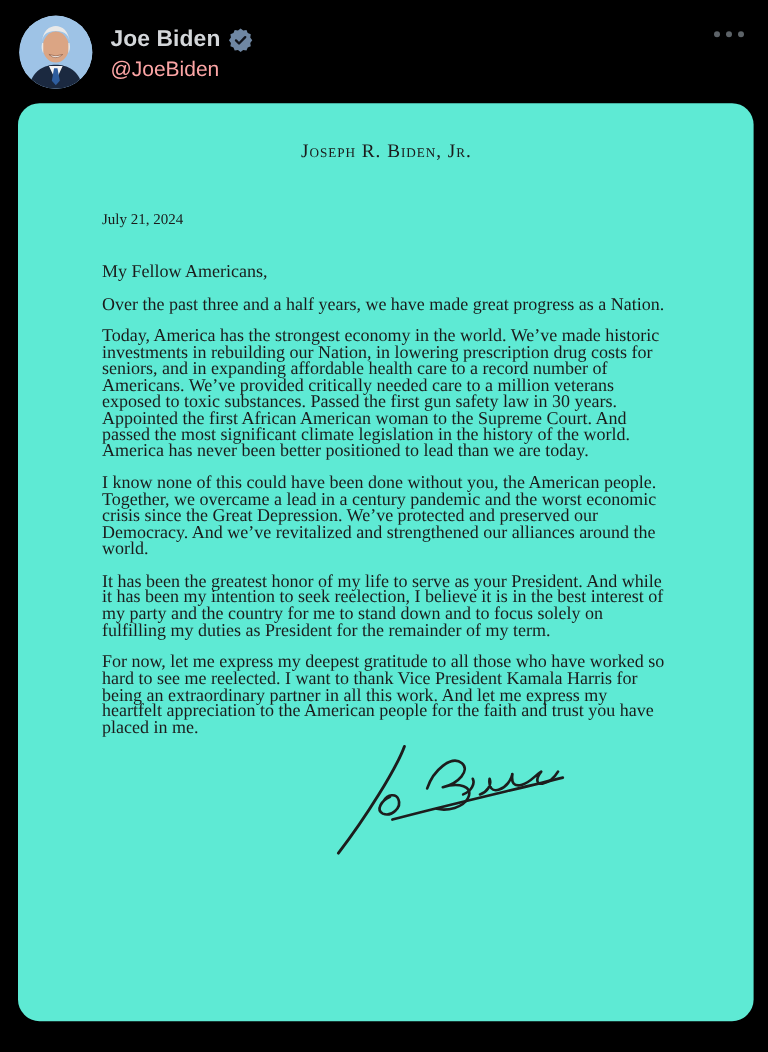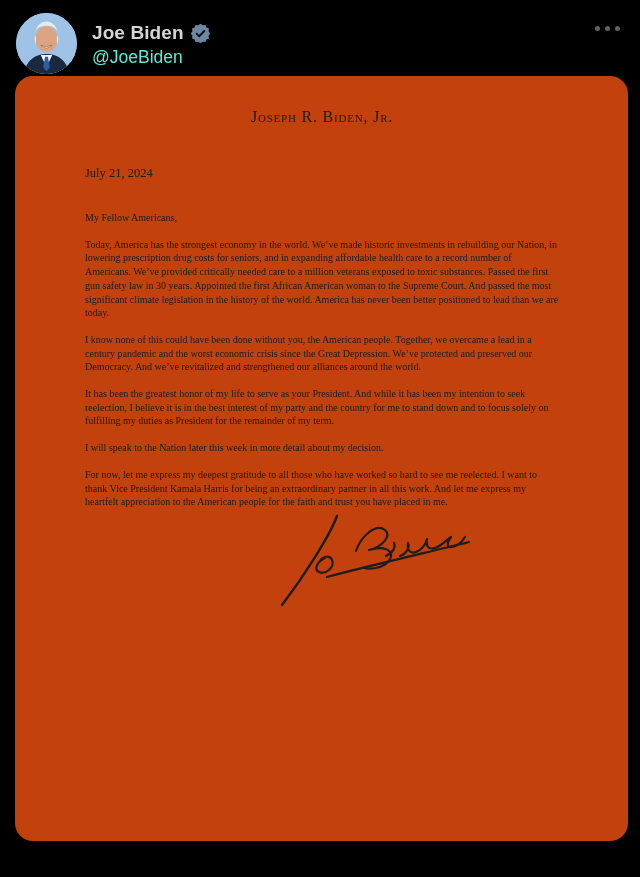--- a/index.html
+++ b/index.html
@@ -43,21 +43,21 @@
     cursor: pointer;
   }
   .author-name {
     color: #d3d6d9;
     font-size: 19px;
     font-weight: 700;
     letter-spacing: 0.1px;
   }
   .verified-badge { width: 21px; height: 21px; display: inline-flex; margin-top: 1px; }
   .author-handle {
-    color: #5eead4;
+    color: #fca5a5;
     font-size: 17.5px;
     font-weight: 400;
     margin-top: 3px;
   }
   .more-button {
     position: absolute;
     right: 14px; top: 20px;
     display: flex;
     gap: 5px;
     padding: 6px;
@@ -65,23 +65,23 @@
   }
   .more-button .dot {
     width: 5px; height: 5px;
     border-radius: 50%;
     background: #5d6368;
   }
 
   
   .letter-card {
     position: absolute;
-    left: 15px; top: 76px;
+    left: 15px; top: 86px;
     width: 613px; height: 765px;
-    background: #c2410c;
+    background: #5eead4;
     border-radius: 18px;
     cursor: pointer;
     overflow: hidden;
     color: #1c1c1c;
   }
   .letter-inner {
     padding: 30px 69px 0 70px;
     font-family: "Liberation Serif", "DejaVu Serif", serif;
   }
   .letterhead {
@@ -93,21 +93,21 @@
     margin-top: 2px;
   }
   .letter-date {
     text-align: left;
     font-size: 12.5px;
     margin-top: 40px;
     color: #1b1b1b;
   }
   .letter-body {
     margin-top: 30px;
-    font-size: 10px;
+    font-size: 15px;
     line-height: 13.7px;
     color: #1b1b1b;
     text-align: left;
   }
   .letter-body p { margin-bottom: 13px; }
   .letter-body p:last-child { margin-bottom: 0; }
 
   .signature-wrap {
     margin-top: 2px;
     margin-left: 188px;
@@ -151,24 +151,24 @@
   </div>
 </div>
 
 <div class="letter-card">
   <div class="letter-inner">
     <div class="letterhead">Joseph R. Biden, Jr.</div>
     <div class="letter-date">July 21, 2024</div>
     <div class="letter-body">
       <p>My Fellow Americans,</p>
       <div>
+          <p>Over the past three and a half years, we have made great progress as a Nation.</p>
           <p>Today, America has the strongest economy in the world. We’ve made historic investments in rebuilding our Nation, in lowering prescription drug costs for seniors, and in expanding affordable health care to a record number of Americans. We’ve provided critically needed care to a million veterans exposed to toxic substances. Passed the first gun safety law in 30 years. Appointed the first African American woman to the Supreme Court. And passed the most significant climate legislation in the history of the world. America has never been better positioned to lead than we are today.</p>
           <p>I know none of this could have been done without you, the American people. Together, we overcame a lead in a century pandemic and the worst economic crisis since the Great Depression. We’ve protected and preserved our Democracy. And we’ve revitalized and strengthened our alliances around the world.</p>
           <p>It has been the greatest honor of my life to serve as your President. And while it has been my intention to seek reelection, I believe it is in the best interest of my party and the country for me to stand down and to focus solely on fulfilling my duties as President for the remainder of my term.</p>
-          <p>I will speak to the Nation later this week in more detail about my decision.</p>
           <p>For now, let me express my deepest gratitude to all those who have worked so hard to see me reelected. I want to thank Vice President Kamala Harris for being an extraordinary partner in all this work. And let me express my heartfelt appreciation to the American people for the faith and trust you have placed in me.</p>
         </div>
     </div>
     <div class="signature-wrap">
       <svg viewBox="0 0 220 100" fill="none" stroke="#1d1d1d" stroke-linecap="round" stroke-linejoin="round">
 
         <path stroke-width="2.4" d="M64,5 C57,24 32,64 9,94"></path>
 
         <path stroke-width="2.2" d="M52,47 c-7,3 -12,11 -6,14 c7,3 16,-5 13,-12 c-2,-5 -9,-4 -12,1"></path>
 

